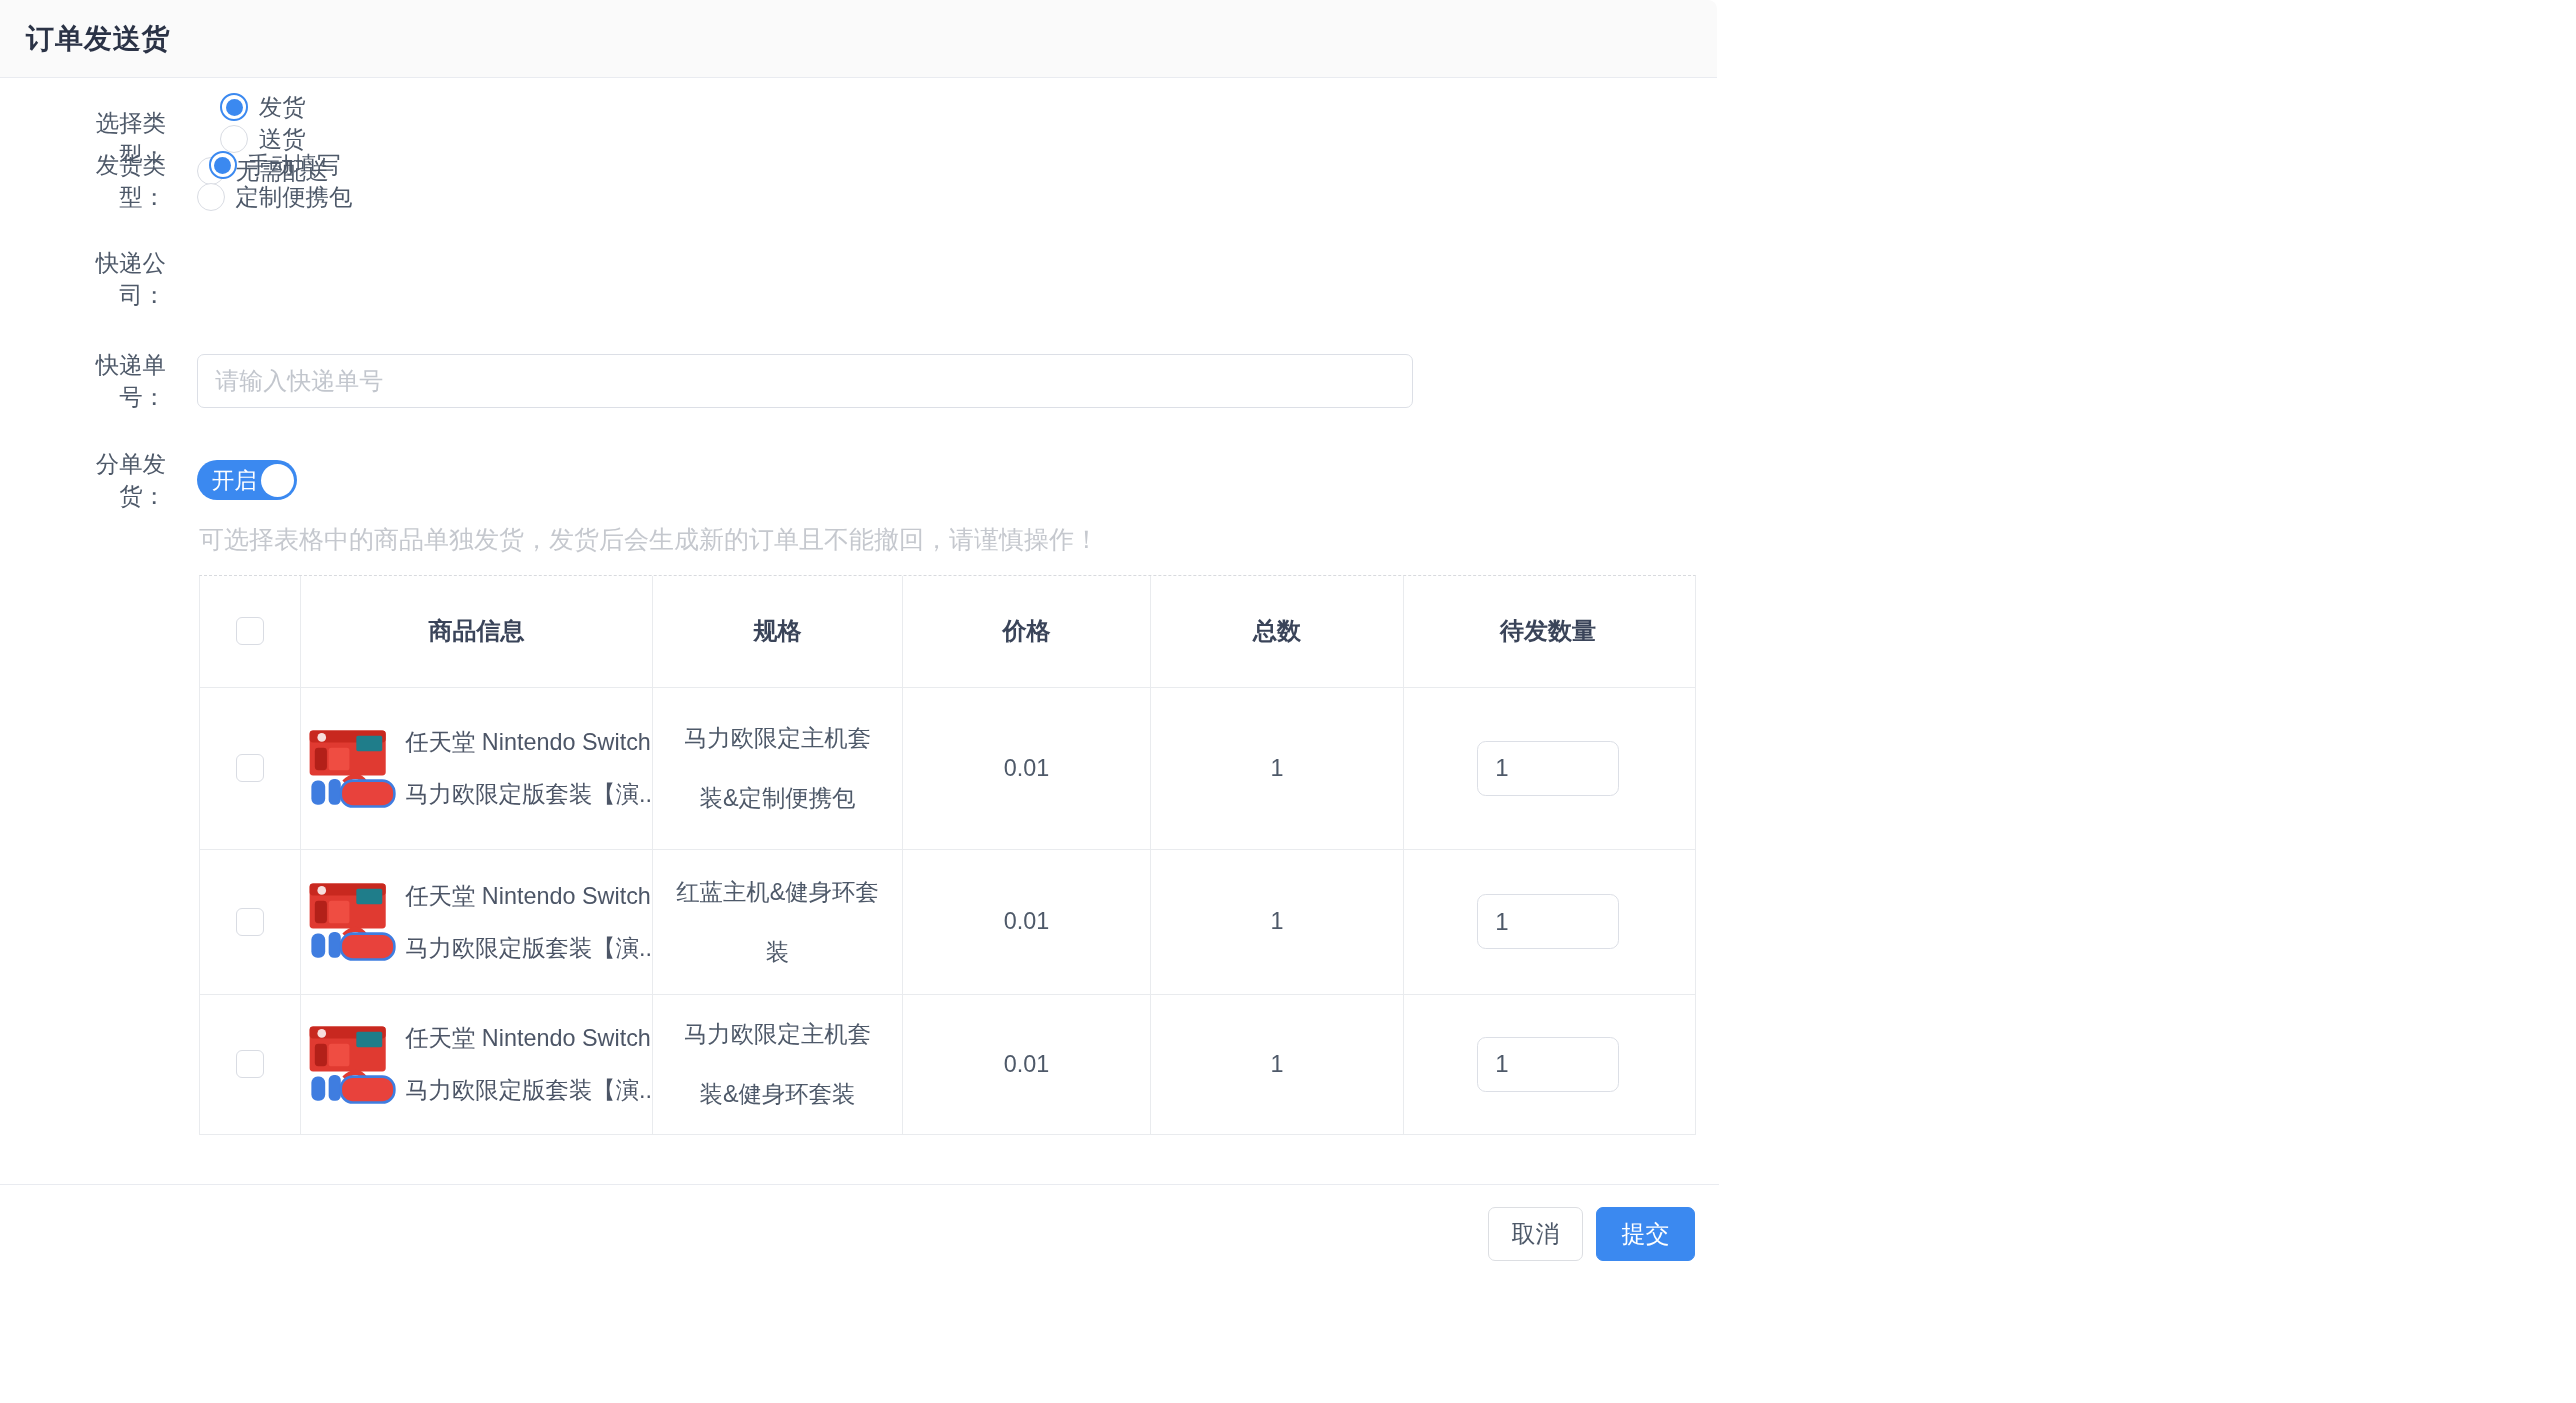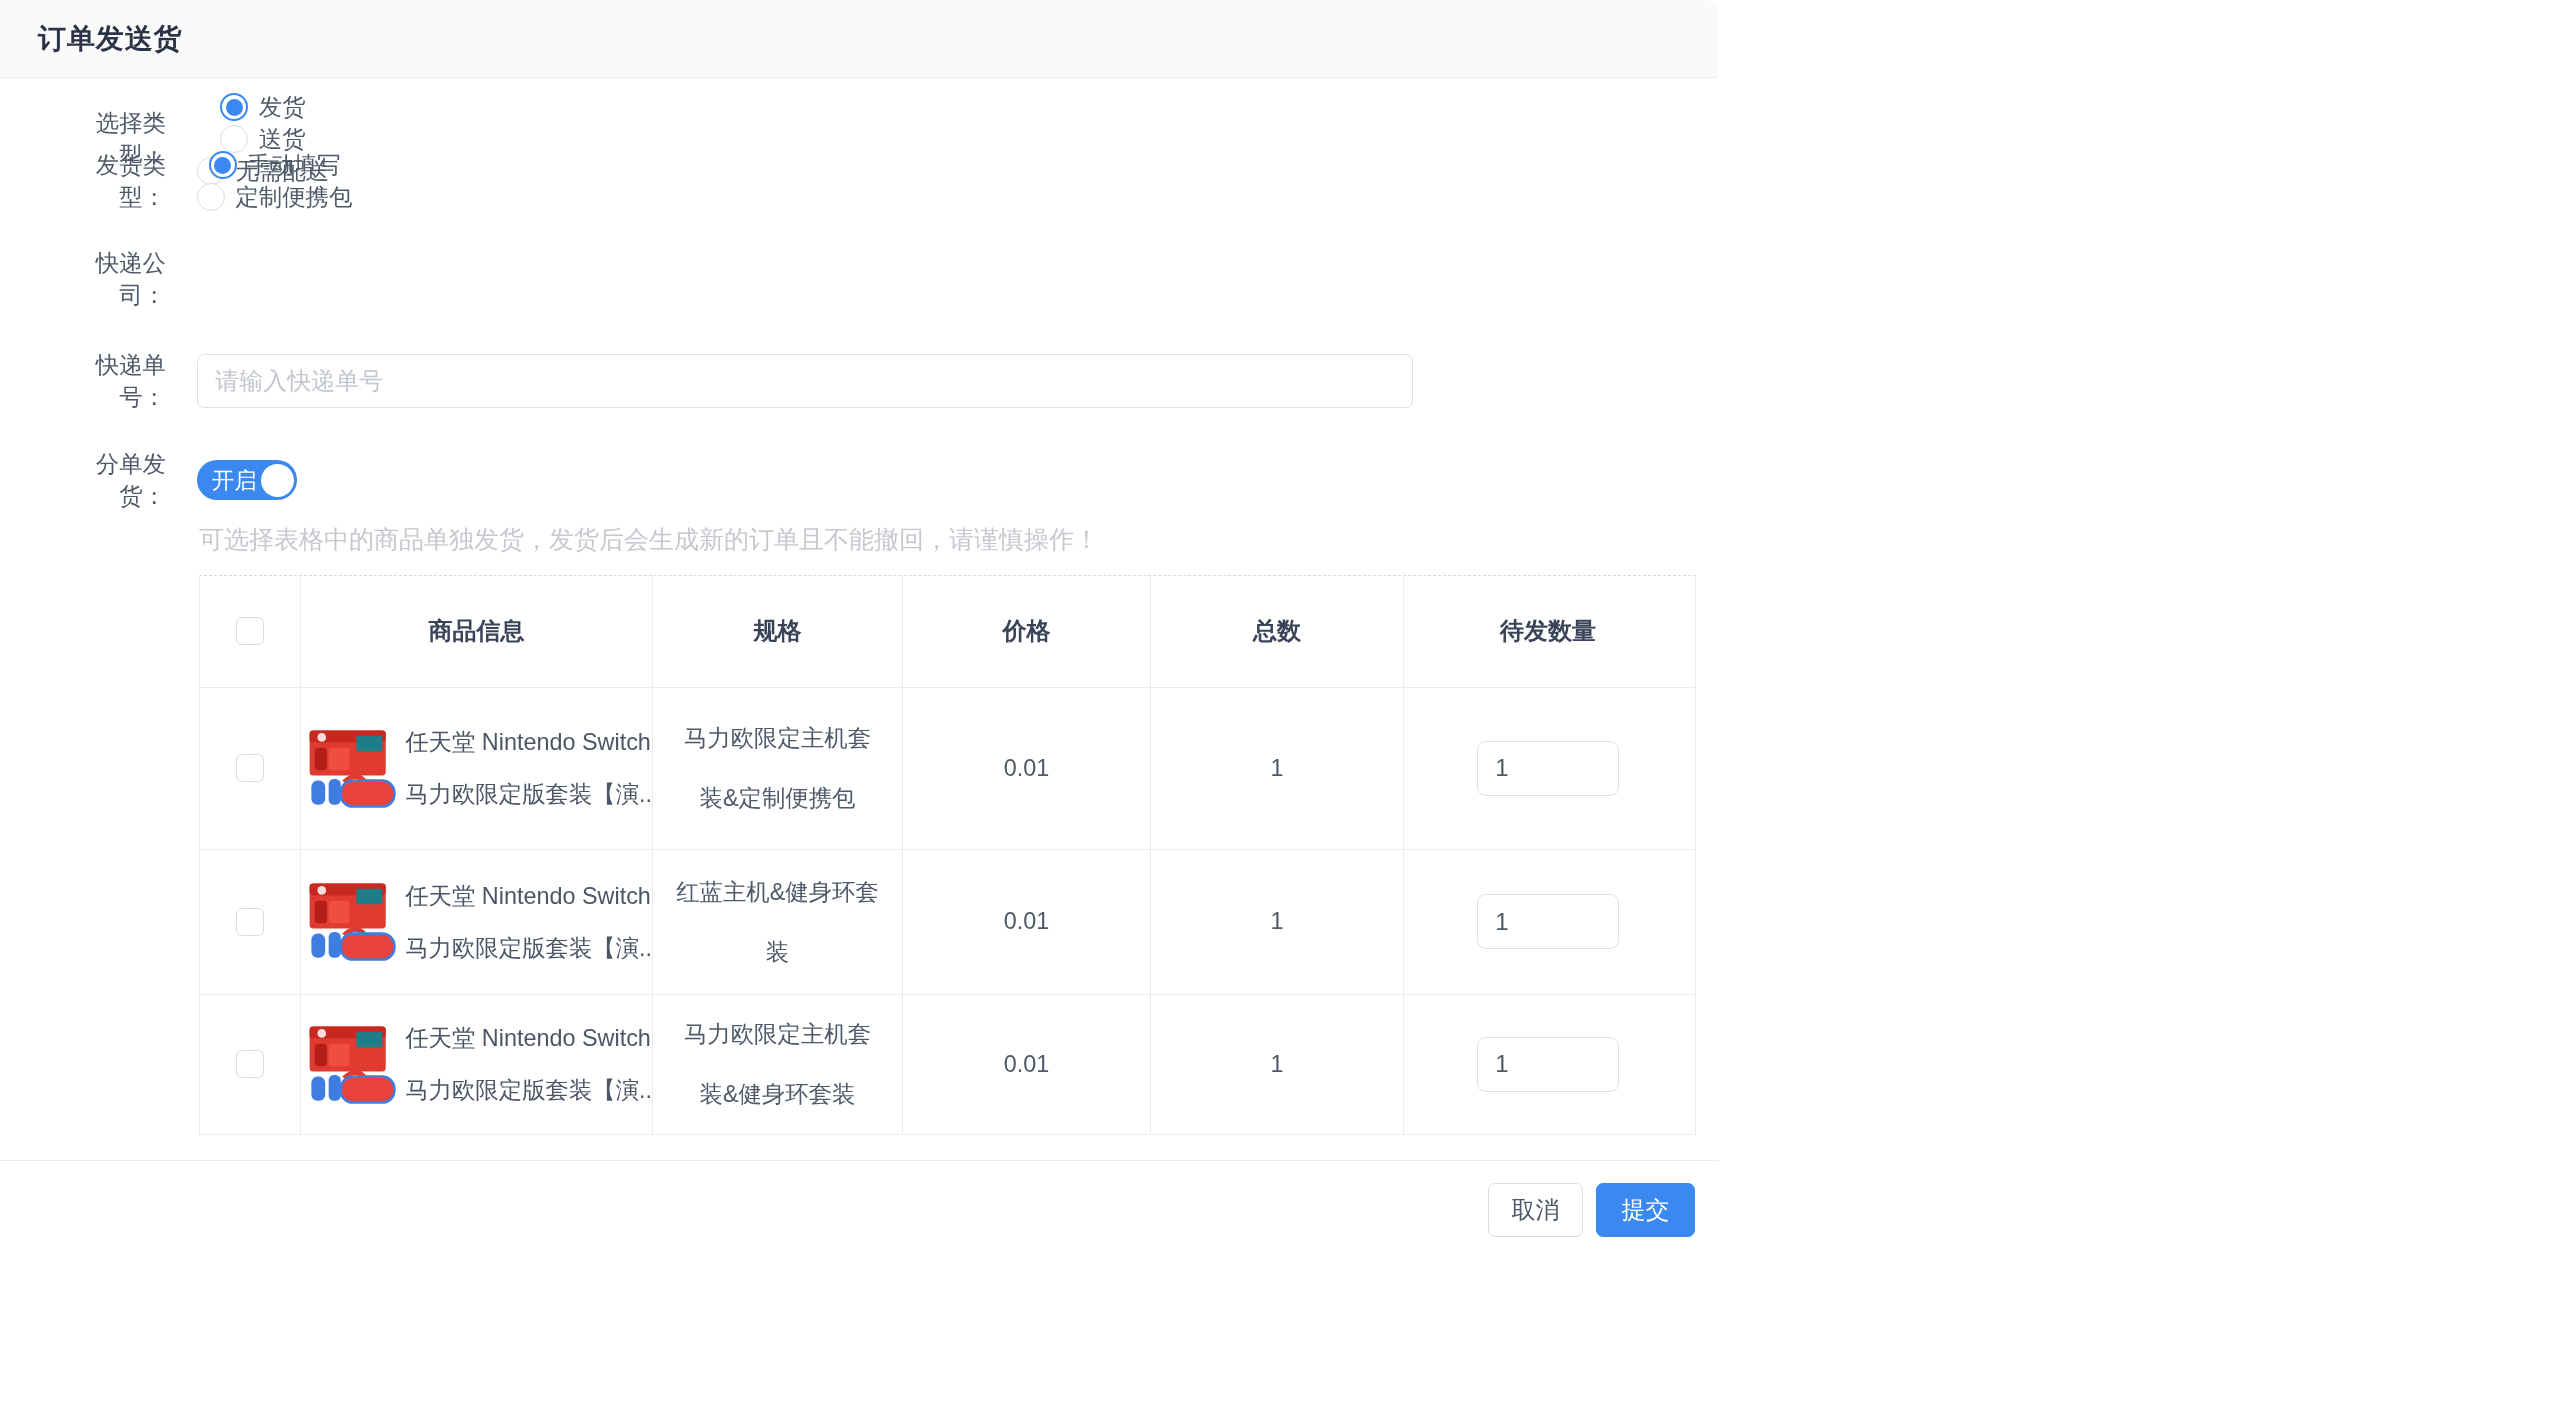--- a/index.html
+++ b/index.html
@@ -6,21 +6,21 @@
   body{
     width:2576px;height:1404px;background:#ffffff;overflow:hidden;
     font-family:"Liberation Sans","DejaVu Sans",sans-serif;
     color:#4e5969;-webkit-font-smoothing:antialiased;
   }
   .panel{position:relative;width:1719px;height:1404px;background:#ffffff;}
   
   .drawer-header{
     position:absolute;left:0;top:0;width:1717px;height:78px;background:#fafafa;
     border-bottom:1.7px solid #e9ebf0;border-top-right-radius:8.7px;
-    display:flex;align-items:center;box-sizing:border-box;padding-left:12px;
+    display:flex;align-items:center;box-sizing:border-box;
   }
   .drawer-title{margin-left:26px;font-size:28px;font-weight:700;color:#2b3346;letter-spacing:0.9px;}
   
   .form{position:absolute;left:0;top:78px;width:1719px;}
   .form-row{display:flex;align-items:center;margin-left:69px;}
   .form-label{width:97px;text-align:right;font-size:23.4px;color:#4e5969;flex:none;}
   .form-field{margin-left:31px;display:flex;align-items:center;flex-direction:column;}
   .r1{margin-top:40px;height:42px;}
   .r2{height:42px;}
   .r3{margin-top:50px;height:54px;}
@@ -68,21 +68,21 @@
   .thumb{flex:none;}
   .pname{margin-left:7px;line-height:52px;font-size:23.4px;color:#4c5566;white-space:nowrap;overflow:hidden;}
   .c-spec{text-align:center;line-height:60px;padding:0 21px;}
   .qty-input{
     width:142px;height:55px;box-sizing:border-box;border:1.7px solid #dcdfe6;border-radius:8.7px;
     font-size:24px;color:#4e5969;padding:0 0 0 17.3px;outline:none;
     font-family:"Liberation Sans","DejaVu Sans",sans-serif;background:#fff;
   }
   
   .footer{
-    position:absolute;left:0;top:1160px;width:1719px;border-top:1.7px solid #e9ebf0;
+    position:absolute;left:0;top:1184px;width:1719px;border-top:1.7px solid #e9ebf0;
     display:flex;justify-content:flex-end;align-items:flex-start;box-sizing:border-box;
     padding:21.6px 24px 0 0;gap:13px;
   }
   .btn{height:54px;border-radius:7px;font-size:24px;display:flex;align-items:center;justify-content:center;cursor:pointer;box-sizing:border-box;}
   .btn-cancel{width:95px;background:#fff;border:1.7px solid #dcdee2;color:#4e5969;}
   .btn-submit{width:99px;background:#3b89f0;border:1.7px solid #3b89f0;color:#fff;}
 </style>
 </head>
 <body>
 

